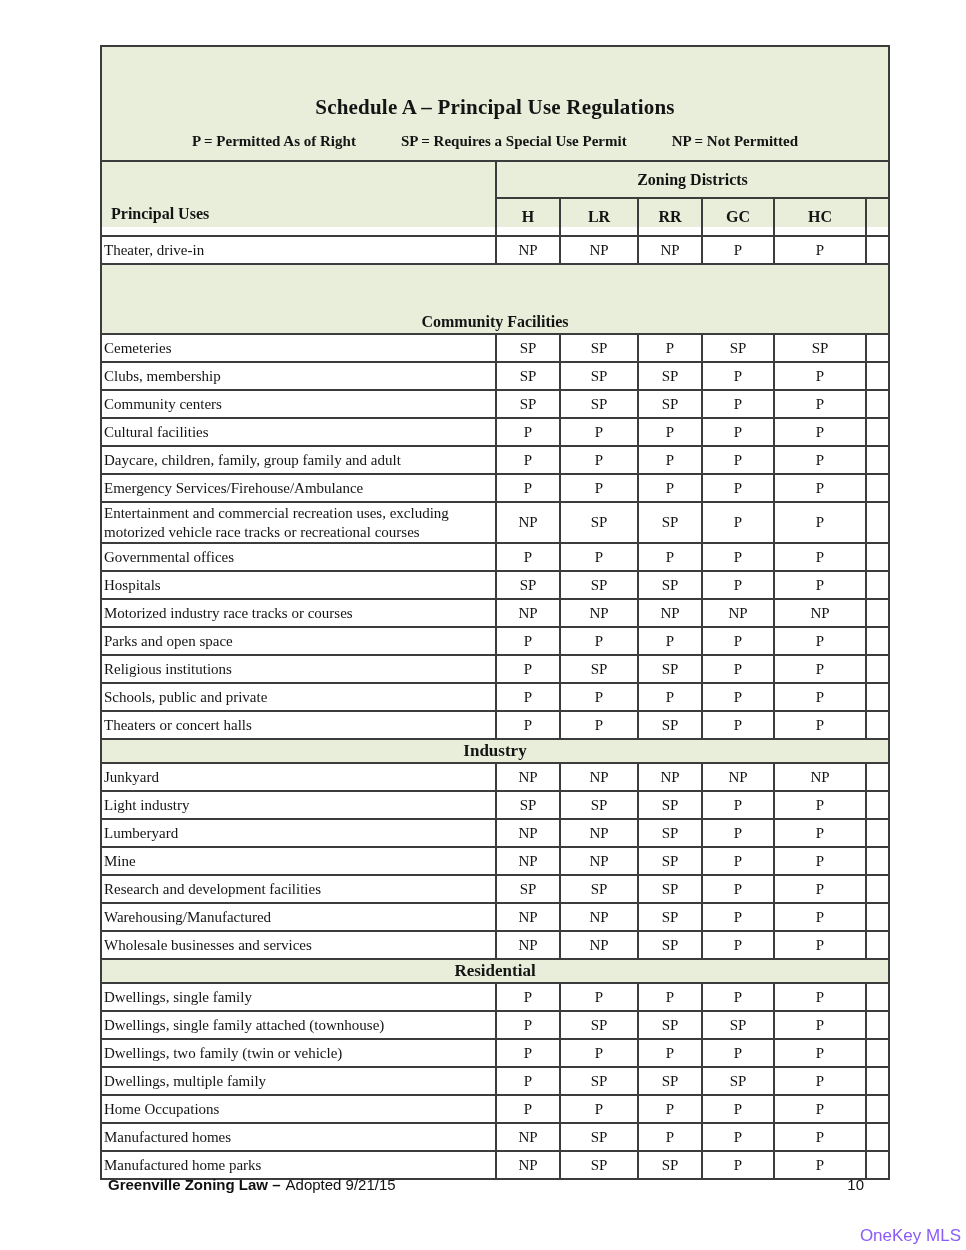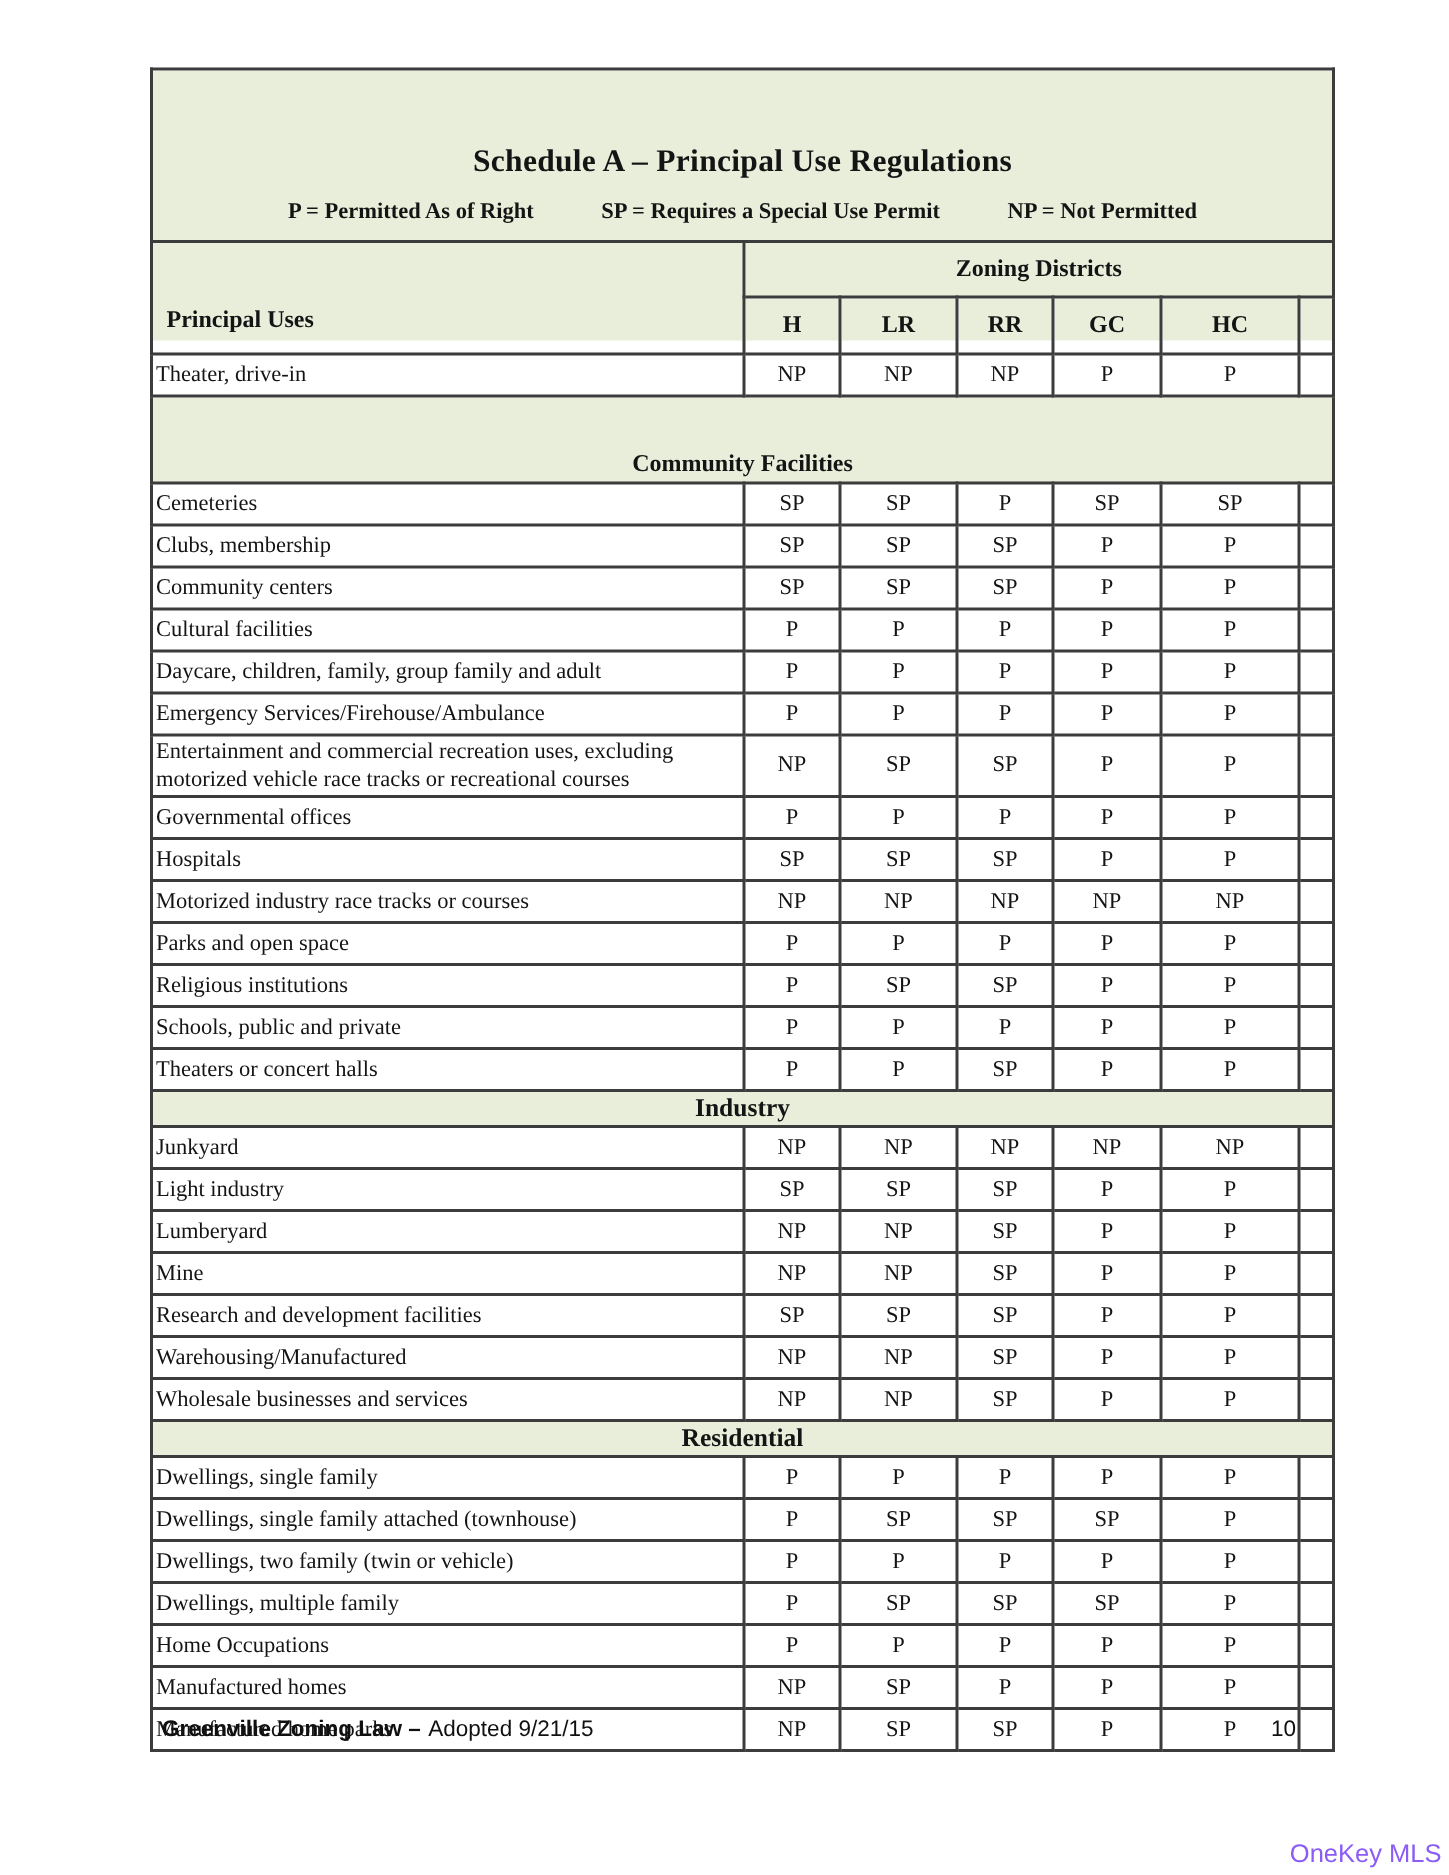--- a/index.html
+++ b/index.html
@@ -46,25 +46,25 @@
   .use-label { padding-left:2px; }
   .val { text-align:center; }
   .use-row.two-line td { height:40px; }
   .use-row.two-line .use-label { line-height:19px; vertical-align:top; padding-top:1px; }
 
   
   .section-cell {
     background:#e9eedb; height:24px; text-align:center;
     vertical-align:middle; font-weight:bold; font-size:17px;
   }
-  .section-row.tall .section-cell { height:58px; vertical-align:bottom; padding-bottom:2px; font-size:16px; }
+  .section-row.tall .section-cell { height:70px; vertical-align:bottom; padding-bottom:2px; font-size:16px; }
 
   
   .footer {
-    position:absolute; left:108px; top:1144px; width:768px;
+    position:absolute; left:108px; top:1176px; width:768px;
     font-family:"Liberation Sans", sans-serif; font-size:15px; color:#101010;
     display:flex; align-items:baseline;
   }
   .f-bold { font-weight:bold; }
   .f-reg { margin-left:5px; }
   .f-page { margin-left:auto; padding-right:12px; }
   .watermark {
     position:absolute; top:1226px; right:5px;
     font-family:"Liberation Sans", sans-serif; font-size:17px; color:#8b5cf6;
   }

